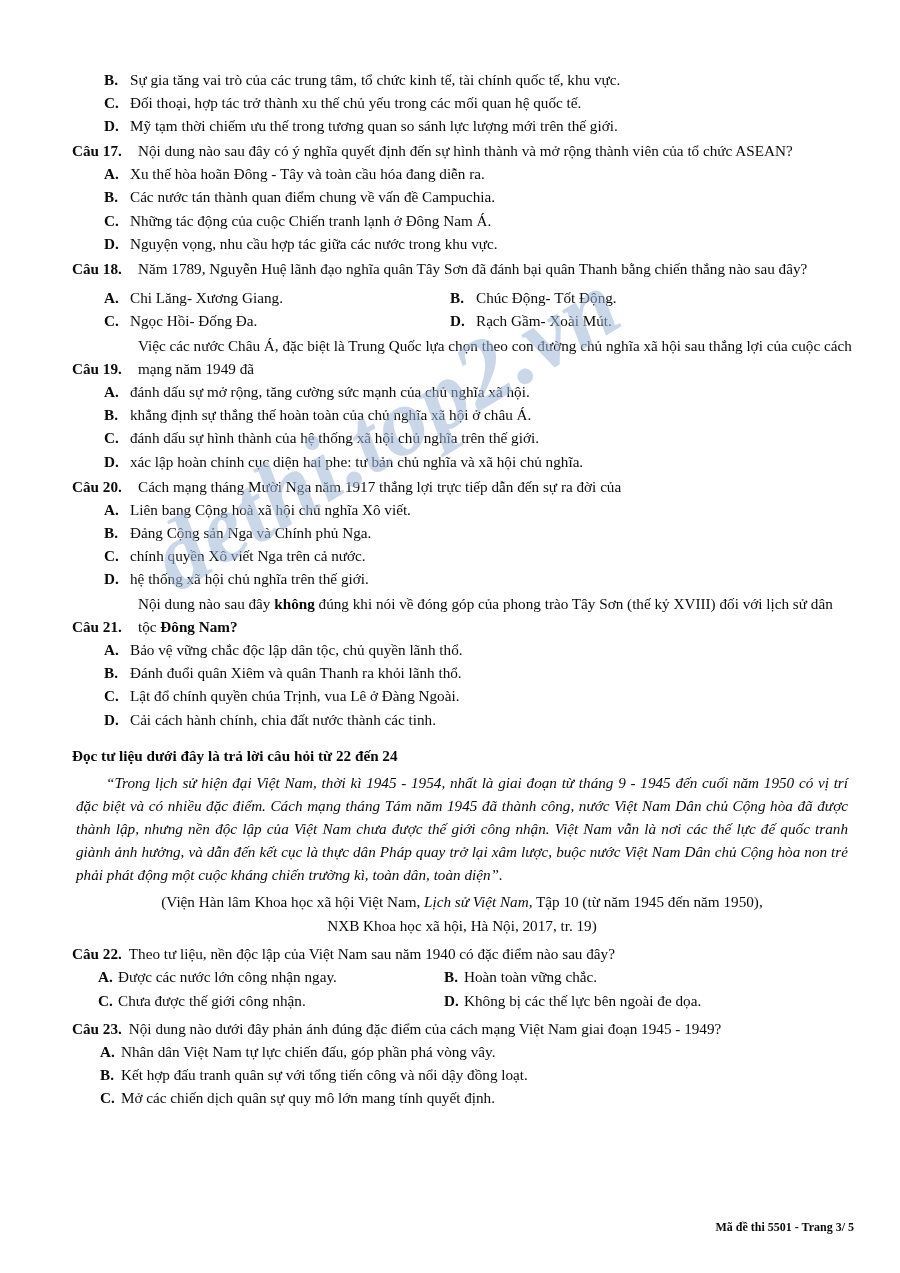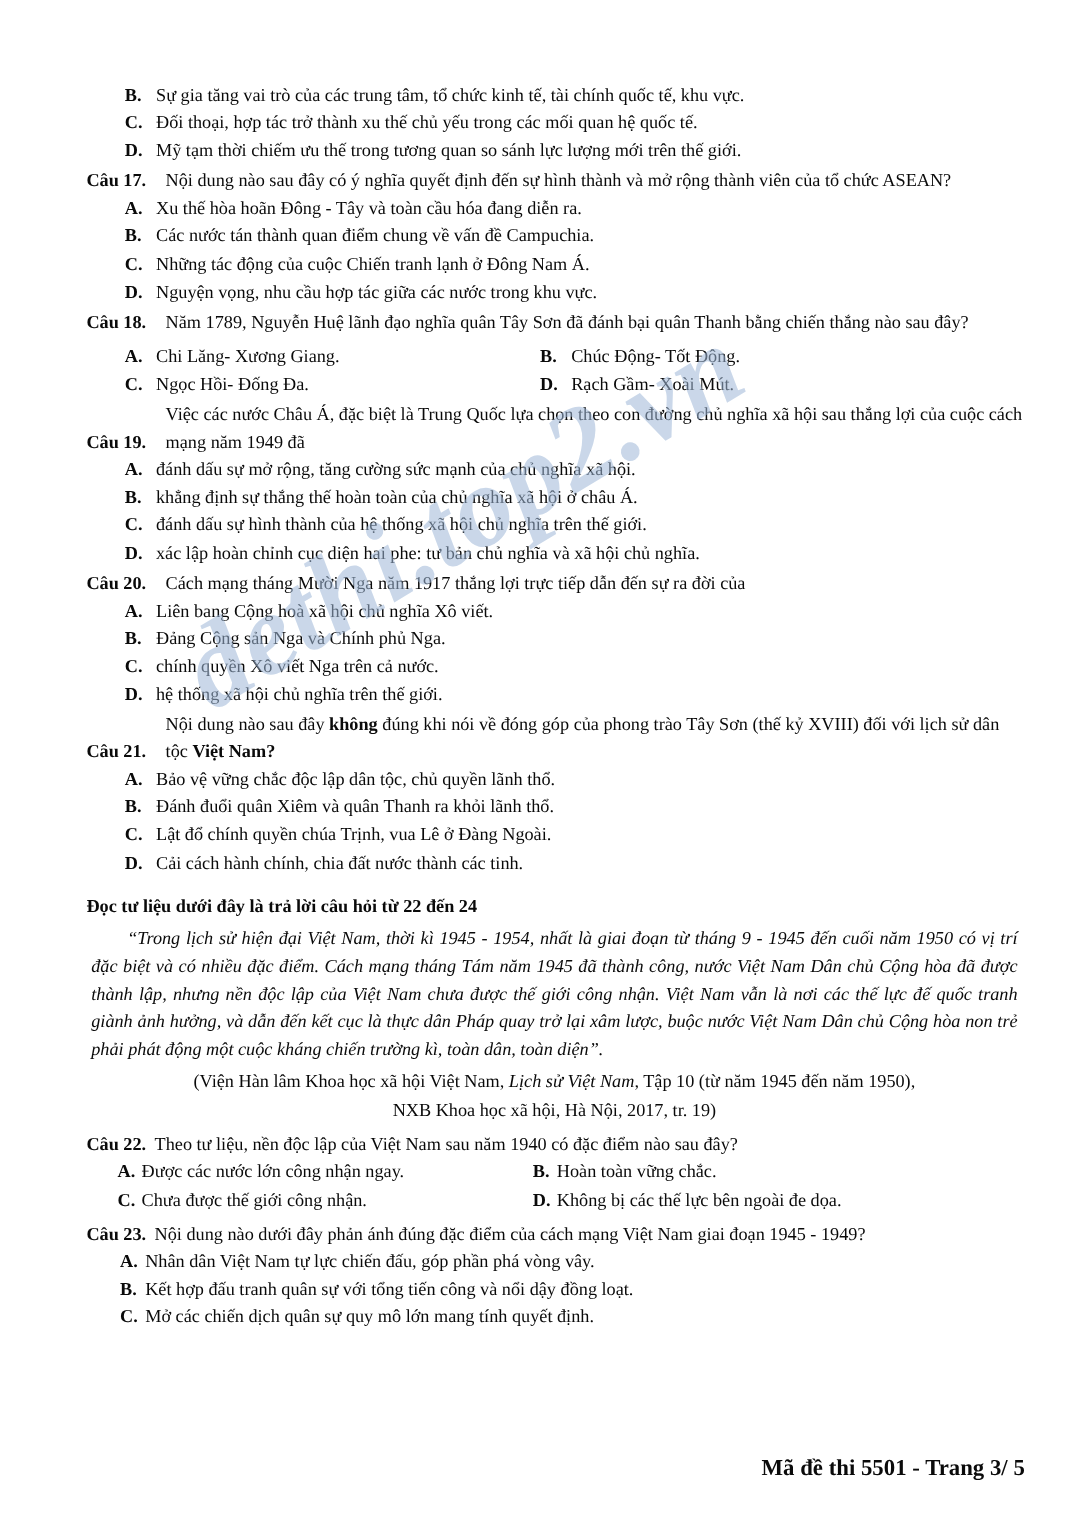--- a/index.html
+++ b/index.html
@@ -122,21 +122,21 @@
     margin-top: 5px;
   }
   .q-compact .q-label { width: auto; margin-right: 7px; }
   .opt-row.compact { padding-left: 28px; }
   .opt-row.compact .opt-letter { width: 21px; }
   .footer {
     position: absolute;
     right: 46px;
     bottom: 38px;
     font-weight: bold;
-    font-size: 19px;
+    font-size: 12px;
   }
   b { font-weight: bold; }
 </style>
 </head>
 <body>
 
 <div class="page">
 
   <div class="watermark">
     <span>dethi.top2.vn</span>
@@ -259,21 +259,21 @@
         <div class="opt-row">
           <span class="opt-letter">D.</span>
           <span class="opt-text">hệ thống xã hội chủ nghĩa trên thế giới.</span>
         </div>
       </div>
     </div>
 
     <div>
       <div class="q-row">
         <span class="q-label">Câu 21.</span>
-        <span class="q-text"><span>Nội dung nào sau đây </span><b>không</b><span> đúng khi nói về đóng góp của phong trào Tây Sơn (thế kỷ XVIII) đối với lịch sử dân tộc </span><b>Việt Nam?</b></span>
+        <span class="q-text"><span>Nội dung nào sau đây </span><b>không</b><span> đúng khi nói về đóng góp của phong trào Tây Sơn (thế kỷ XVIII) đối với lịch sử dân tộc </span><b>Đông Nam?</b></span>
       </div>
       <div class="opts">
         <div class="opt-row">
           <span class="opt-letter">A.</span>
           <span class="opt-text">Bảo vệ vững chắc độc lập dân tộc, chủ quyền lãnh thổ.</span>
         </div>
         <div class="opt-row">
           <span class="opt-letter">B.</span>
           <span class="opt-text">Đánh đuổi quân Xiêm và quân Thanh ra khỏi lãnh thổ.</span>
         </div>

